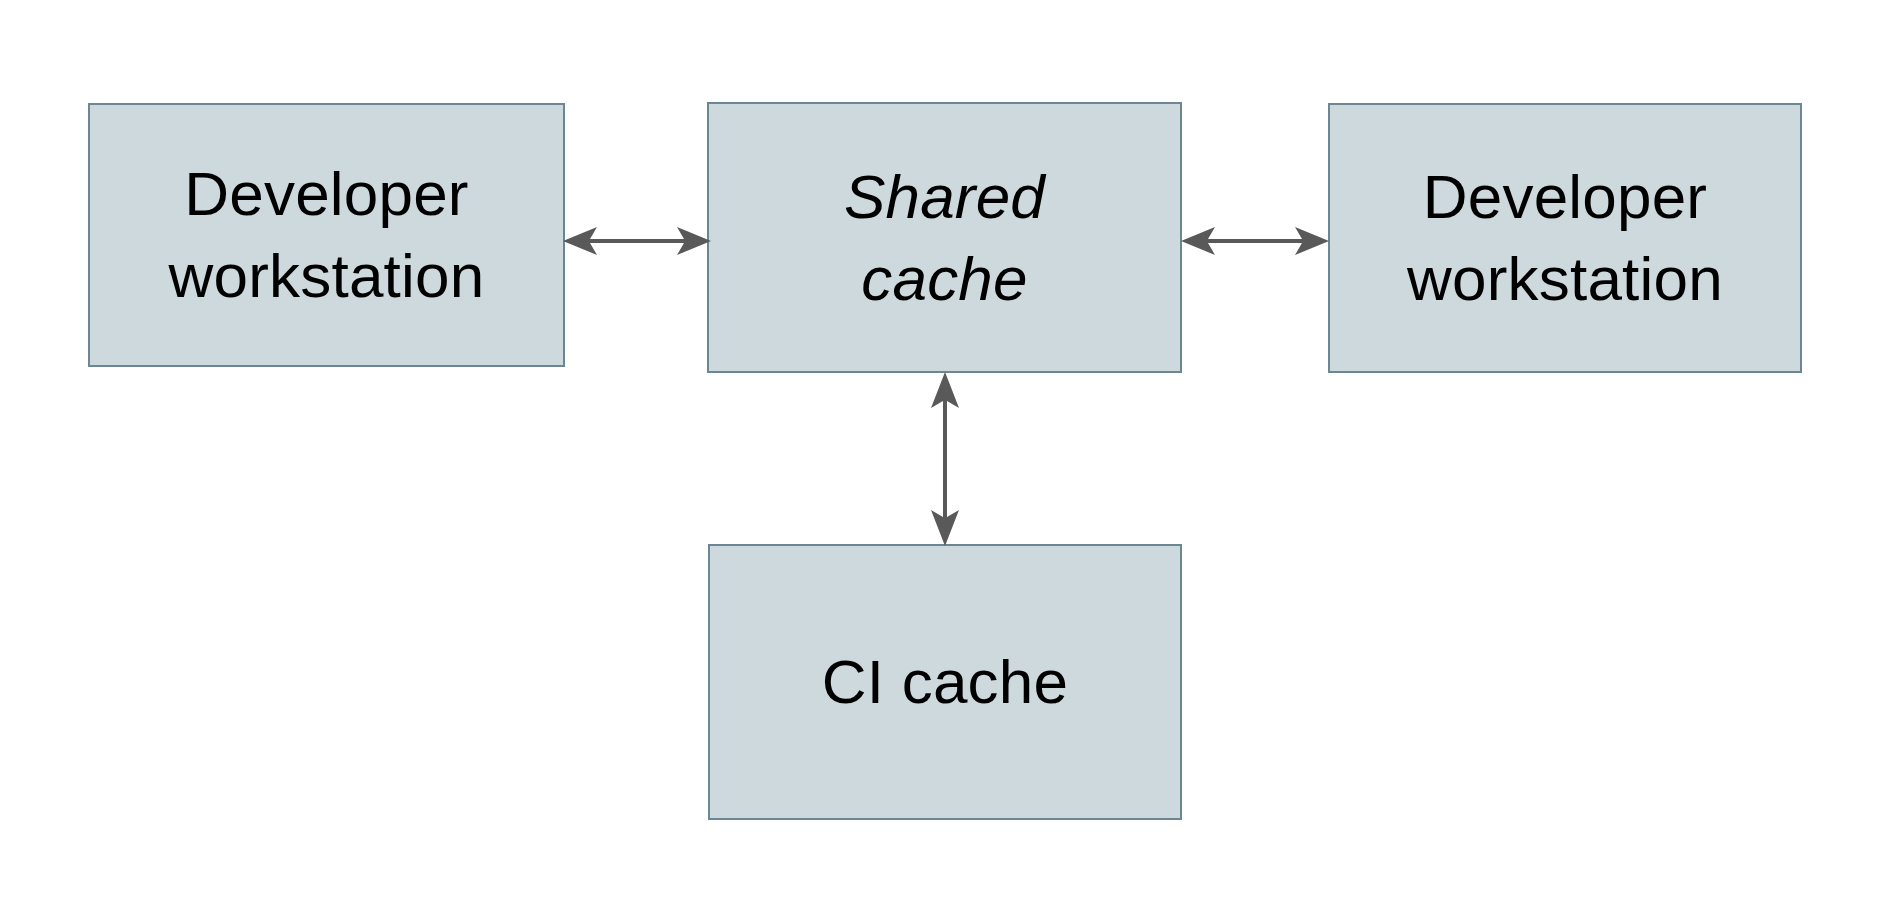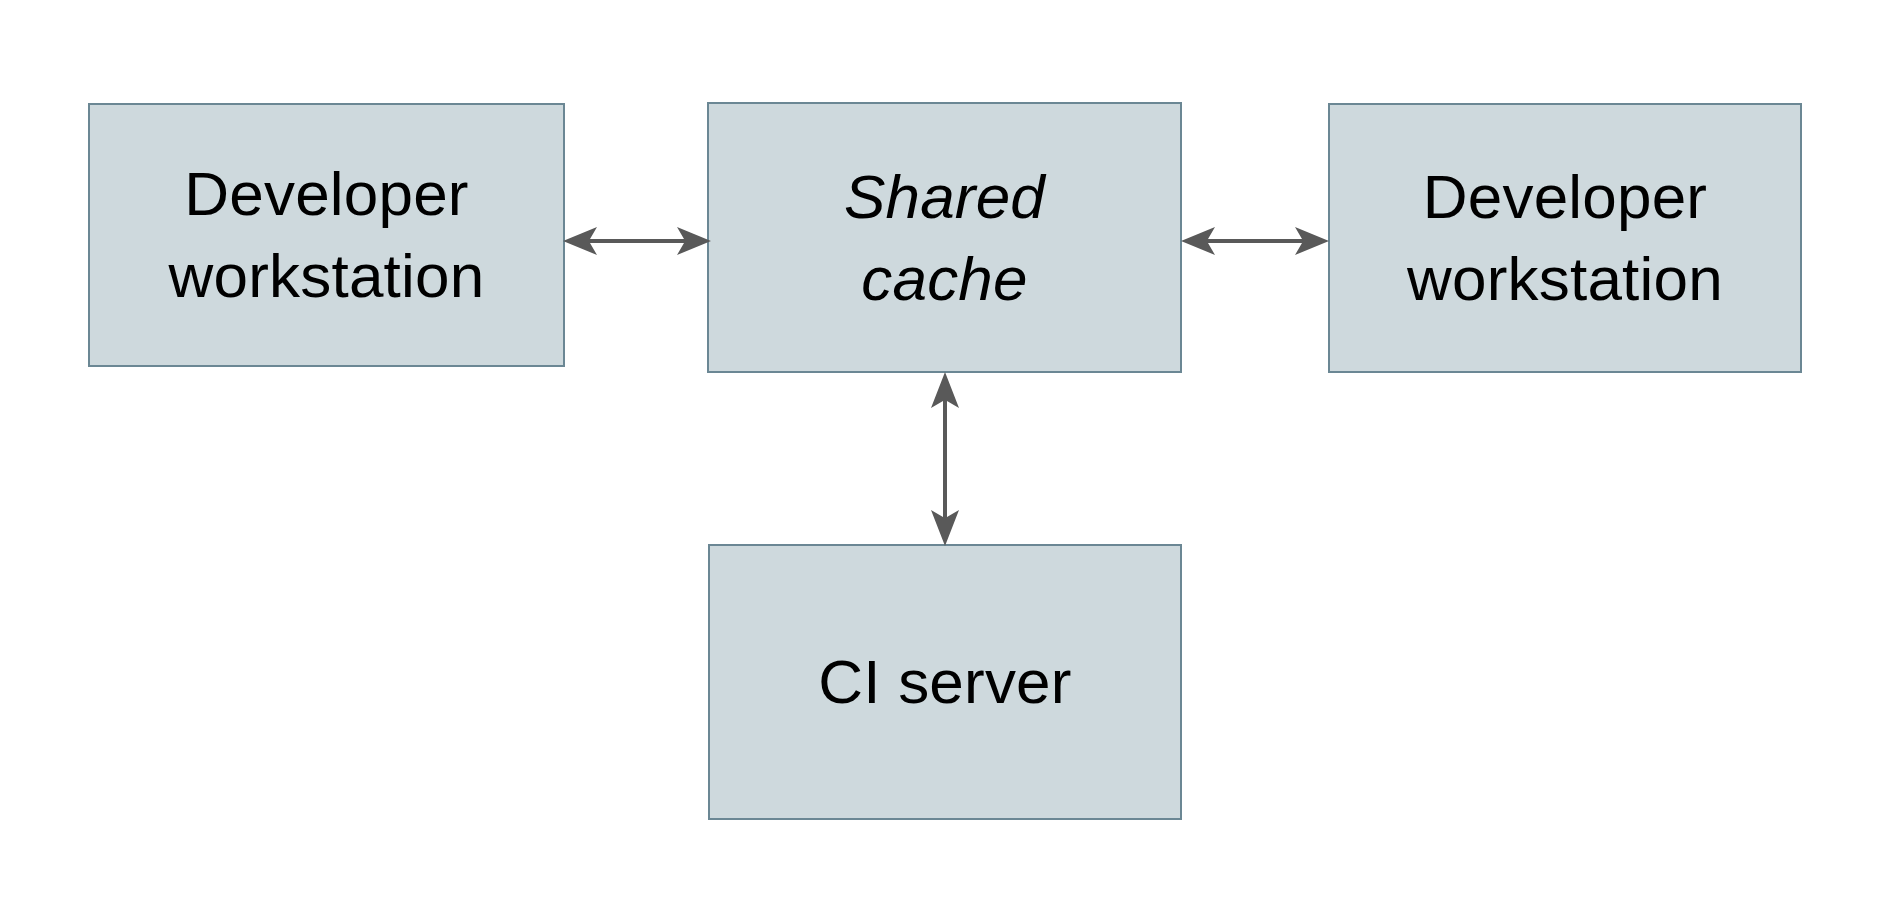--- a/index.html
+++ b/index.html
@@ -64,21 +64,21 @@
     <span class="node-label">Shared
 cache</span>
   </div>
 
   <div class="node" id="node-2" style="left: 1328px; top: 103px; width: 474px; height: 270px; background: rgb(206, 217, 221); border-color: rgb(107, 135, 148); color: rgb(0, 0, 0);">
     <span class="node-label">Developer
 workstation</span>
   </div>
 
   <div class="node" id="node-3" style="left: 708px; top: 544px; width: 474px; height: 276px; background: rgb(206, 217, 221); border-color: rgb(107, 135, 148); color: rgb(0, 0, 0);">
-    <span class="node-label">CI server</span>
+    <span class="node-label">CI cache</span>
   </div>
 
   <div class="edge" id="edge-0" style="left:563px; top:215px; width:148px; height:52px;">
     <svg width="148" height="52" viewBox="0 0 148 52" aria-hidden="true">
       <g>
         <path d="M 0 26 L 34 12 L 27 24 L 121 24 L 114 12 L 148 26 L 114 40 L 121 28 L 27 28 L 34 40 Z" fill="#595959"></path>
       </g>
     </svg>
   </div>
 

